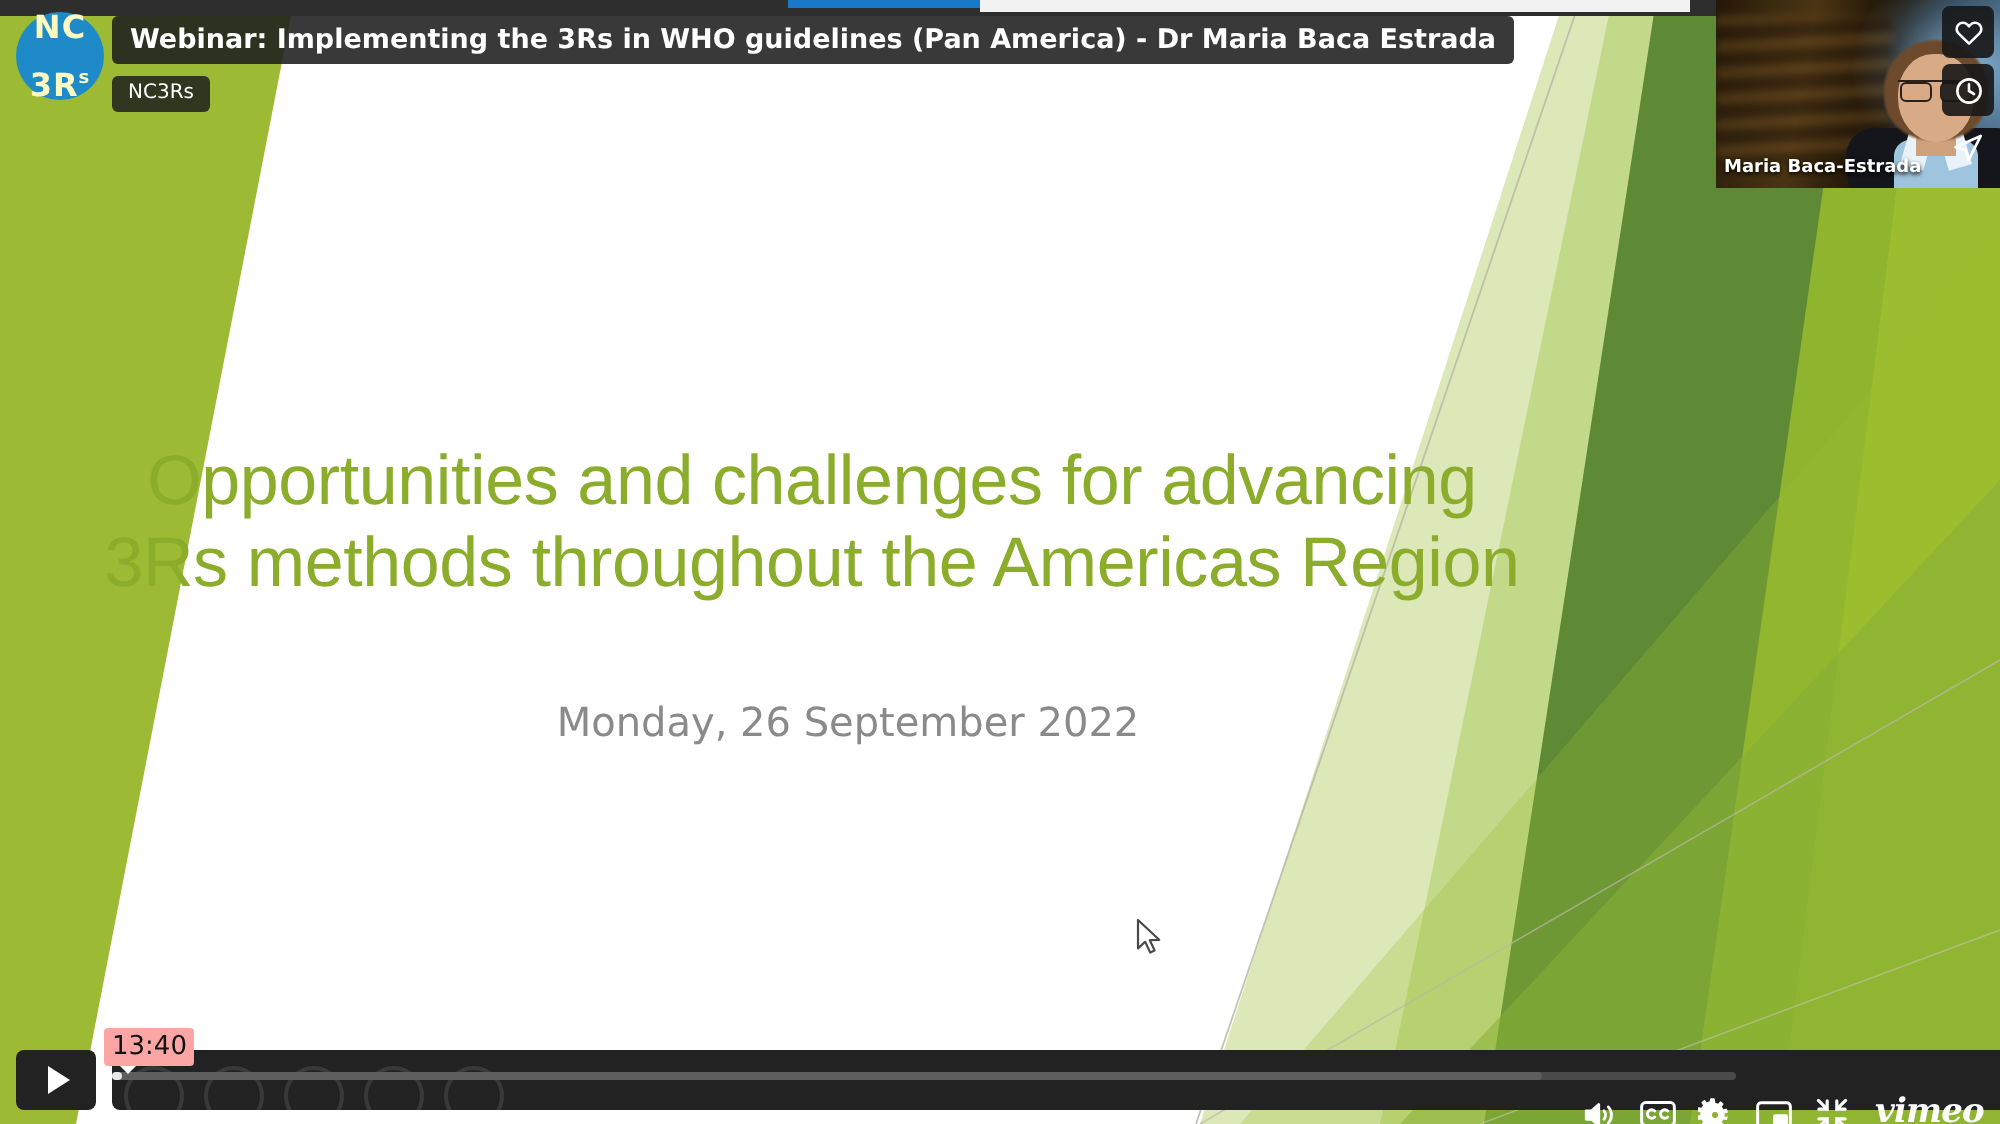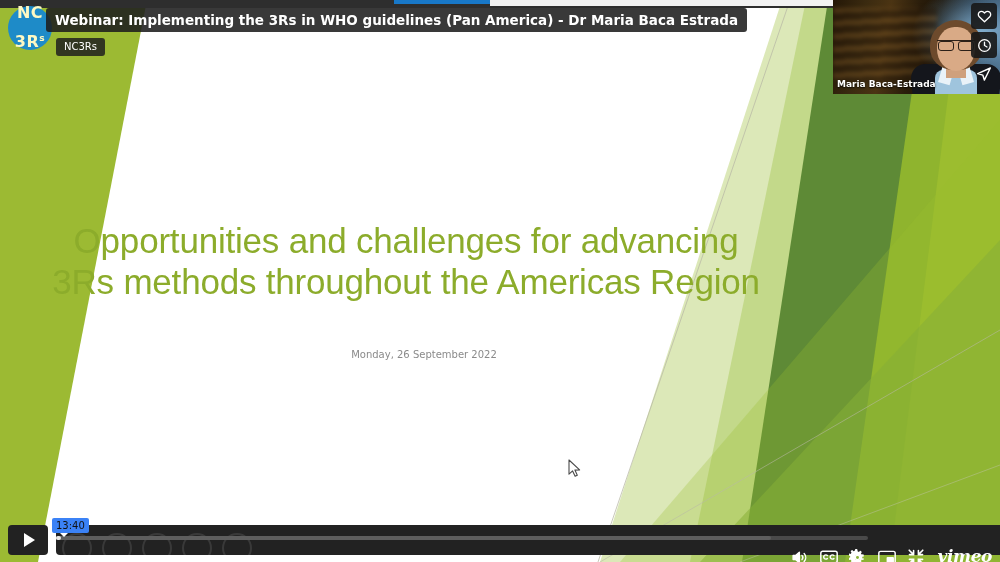--- a/index.html
+++ b/index.html
@@ -63,21 +63,21 @@
     line-height: 16px;
     display: block;
     white-space: pre-line;
   }
   .sub-line-2 {
     font-size: 14.5px;
     display: block;
     margin-top: 11px;
   }
   .sub-line-3 {
-    font-size: 10px;
+    font-size: 20px;
     display: block;
     margin-top: 11px;
     padding-left: 28px;
   }
 
   
   .top-strip {
     position: absolute;
     left: 0; top: 0;
     width: 1000px; height: 8px;
@@ -127,21 +127,21 @@
     font-family: "DejaVu Sans", sans-serif;
     font-weight: 700;
     font-size: 16px;
     letter-spacing: 0.5px;
     margin-top: 13px;
   }
   .logo-l2 sup { font-size: 9px; }
 
   .video-title {
     position: absolute;
-    left: 46px;
+    left: 56px;
     top: 8px;
     height: 24px;
     line-height: 24px;
     padding: 0 9px;
     background: rgba(30,30,30,0.88);
     color: #ffffff;
     font-family: "DejaVu Sans", sans-serif;
     font-weight: 700;
     font-size: 13.5px;
     border-radius: 3px;
@@ -164,21 +164,21 @@
     border-radius: 3px;
     white-space: nowrap;
     z-index: 45;
   }
 
   
   .pip {
     position: absolute;
     right: 0;
     top: 0;
-    width: 167px;
+    width: 142px;
     height: 94px;
     overflow: hidden;
     z-index: 50;
     background: #1b1208;
   }
   .pip-bg {
     position: absolute;
     inset: 0;
     background:
       radial-gradient(ellipse 60% 80% at 88% 36%, rgba(150,200,235,0.85) 0%, rgba(110,160,200,0.35) 42%, rgba(0,0,0,0) 68%),
@@ -384,24 +384,24 @@
     top: 2px;
     height: 4px;
     width: 0.6%;
     background: #e8e8e8;
     border-radius: 2px;
   }
   .time-tip {
     position: absolute;
     left: 52px;
     bottom: 29px;
-    background: #3b82f6;
+    background: #fca5a5;
     color: #111111;
     font-family: "DejaVu Sans", sans-serif;
-    font-size: 10px;
+    font-size: 13px;
     font-weight: 400;
     padding: 2px 4px 2px 4px;
     border-radius: 2px;
     white-space: nowrap;
     z-index: 65;
   }
   .time-tip:after {
     content: "";
     position: absolute;
     left: 8px;

